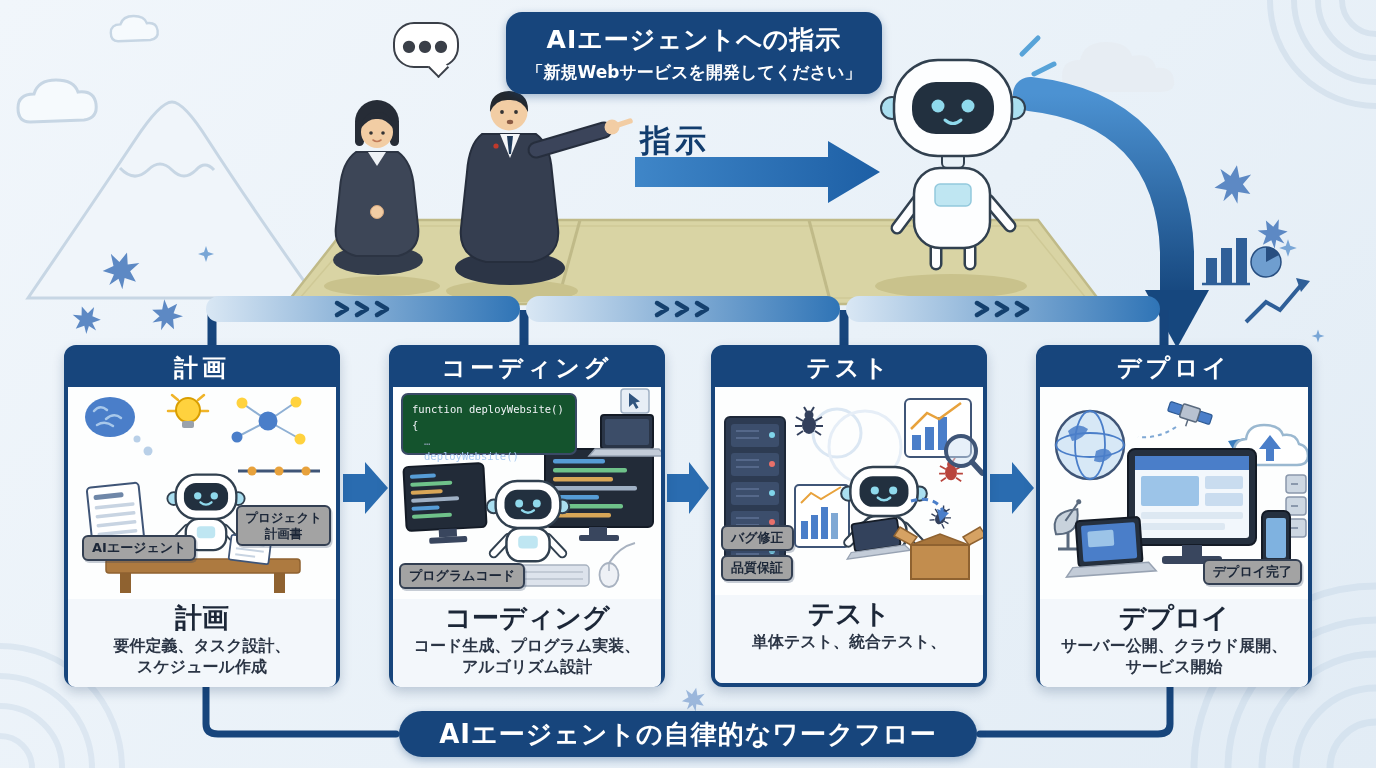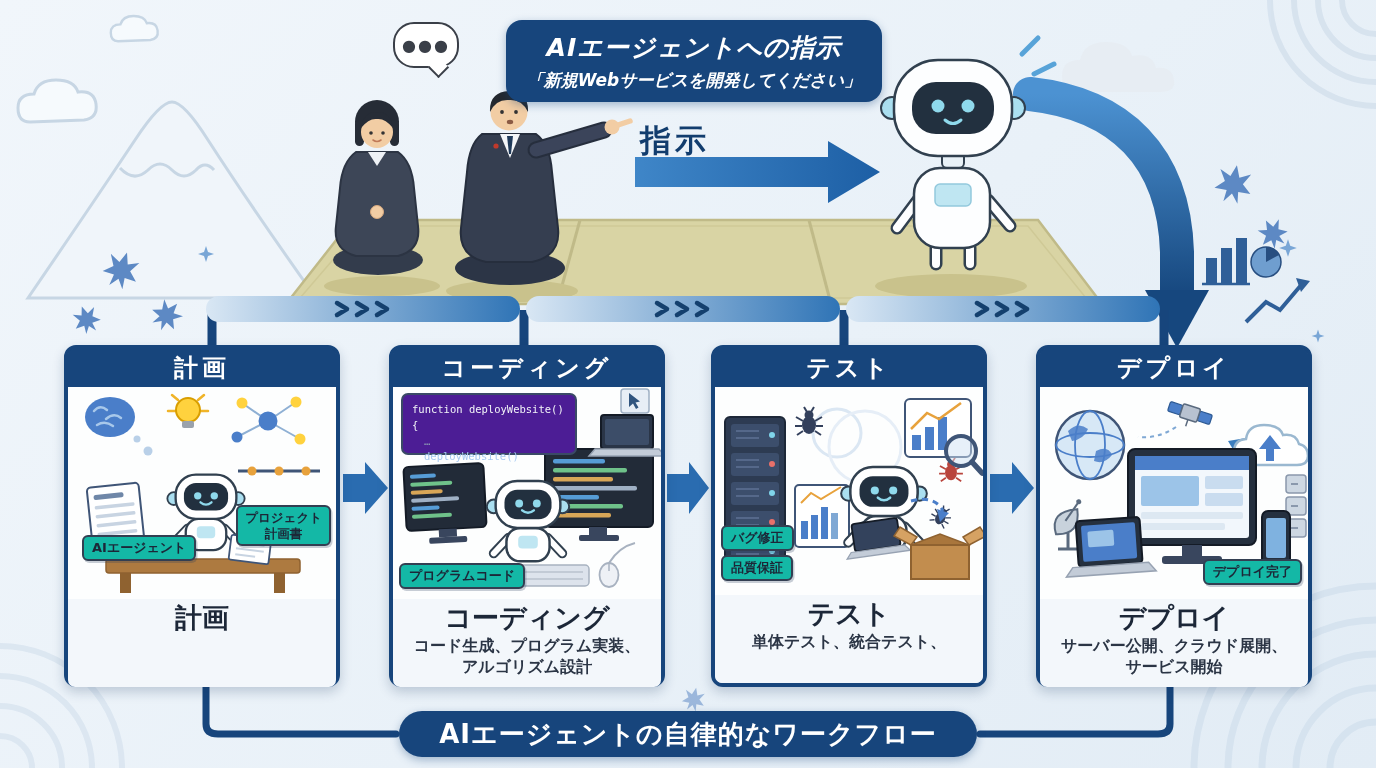--- a/index.html
+++ b/index.html
@@ -16,24 +16,24 @@
     display:flex; align-items:center; justify-content:center;
     color:#3a3f48; font-weight:bold; font-size:16px; letter-spacing:2px;
   }
   .speech:after {
     content:""; position:absolute; bottom:-9px; left:36px; width:13px; height:13px;
     background:#fff; border-right:2.5px solid #3a3f48; border-bottom:2.5px solid #3a3f48;
     transform:rotate(45deg);
   }
 
   .instr-banner {
-    position:absolute; left:506px; top:20px; width:376px; height:82px;
+    position:absolute; left:506px; top:12px; width:376px; height:82px;
     background:#17457c; border-radius:16px; color:#fff;
     display:flex; flex-direction:column; justify-content:center; align-items:center; gap:5px;
-    box-shadow:0 3px 8px rgba(23,69,124,.35); text-align:center;font-style:italic;
+    box-shadow:0 3px 8px rgba(23,69,124,.35); text-align:center;
   }
   .instr-line1 { font-size:25px; font-weight:bold; letter-spacing:1px; }
   .instr-line2 { font-size:17px; font-weight:bold; }
 
   .arrow-label {
     position:absolute; left:640px; top:120px; width:200px; 
     font-size:31px; font-weight:bold; color:#123d6e; letter-spacing:4px;
   }
 
   .panel {
@@ -50,30 +50,30 @@
   .panel-illus svg { position:absolute; left:0; top:0; }
   .panel-text {
     height:88px; background:#f3f7fb; border-radius:0 0 7px 7px;
     text-align:center; padding-top:3px; box-sizing:border-box;
   }
   .panel-heading { font-size:27px; font-weight:bold; color:#1c2738; line-height:1.15; }
   .panel-desc { font-size:16px; font-weight:bold; color:#2b3545; line-height:1.32; margin-top:2px; }
   .panel-desc span { display:block; }
 
   .badge {
-    position:absolute; background:#14b8a6; border:2px solid #333f52; border-radius:6px;
+    position:absolute; background:#a3a3a3; border:2px solid #333f52; border-radius:6px;
     padding:2px 8px; font-size:13px; font-weight:bold; color:#1c2738;
     box-shadow:1.5px 2px 0 rgba(40,60,90,.25); white-space:nowrap; z-index:3;
   }
   .badge-2line { white-space:normal; text-align:center; line-height:1.25; font-size:12.5px; padding:3px 7px; }
   .badge-2line span { display:block; }
 
   .code-window {
     position:absolute; left:8px; top:6px; width:176px; height:62px; box-sizing:border-box;
-    background:#4c1d95; border:2px solid #3a4a66; border-radius:7px; padding:7px 9px;
+    background:#14532d; border:2px solid #3a4a66; border-radius:7px; padding:7px 9px;
     font-family:"DejaVu Sans Mono","Liberation Mono",monospace; font-size:10.5px; line-height:1.5; z-index:2;
   }
   .code-l1 { color:#f2f4f8; } .code-l2 { color:#8fa0b5; padding-left:12px; } .code-l3 { color:#a5c8f0; padding-left:12px; }
 
   .footer-banner {
     position:absolute; left:399px; top:711px; width:578px; height:46px;
     background:#17457c; border-radius:25px; color:#fff; font-size:26px; font-weight:bold;
     letter-spacing:1px; display:flex; align-items:center; justify-content:center;
     box-shadow:0 3px 8px rgba(23,69,124,.35); z-index:4;
   }
@@ -336,20 +336,24 @@
       </g>
     </svg>
     <div class="badge" style="left:14px;top:148px">AIエージェント</div>
     <div class="badge badge-2line" style="right:5px;top:118px">
       <span>プロジェクト</span>
       <span>計画書</span>
     </div>
   </div>
   <div class="panel-text">
     <div class="panel-heading">計画</div>
+    <div class="panel-desc">
+      <span>要件定義、タスク設計、</span>
+      <span>スケジュール作成</span>
+    </div>
   </div>
 </section>
 
 <section class="panel" style="left:389px">
   <div class="panel-header">コーディング</div>
   <div class="panel-illus">
     <svg width="268" height="212" viewBox="0 0 268 212">
       <g transform="rotate(-3 52 110)">
         <rect x="12" y="78" width="80" height="64" rx="5" fill="#222b38" stroke="#141b26" stroke-width="2"></rect>
         <rect x="18" y="86" width="26" height="4" rx="2" fill="#569cd6"></rect>

